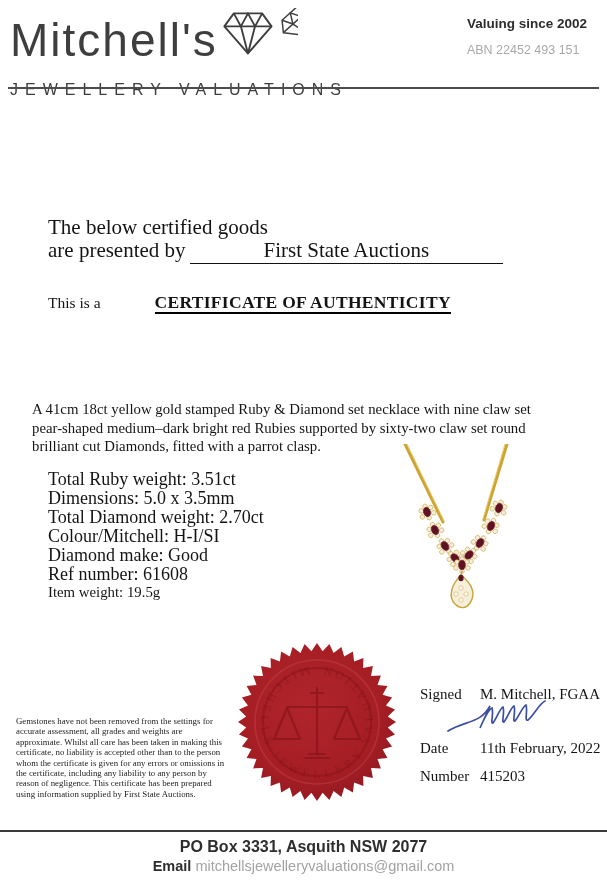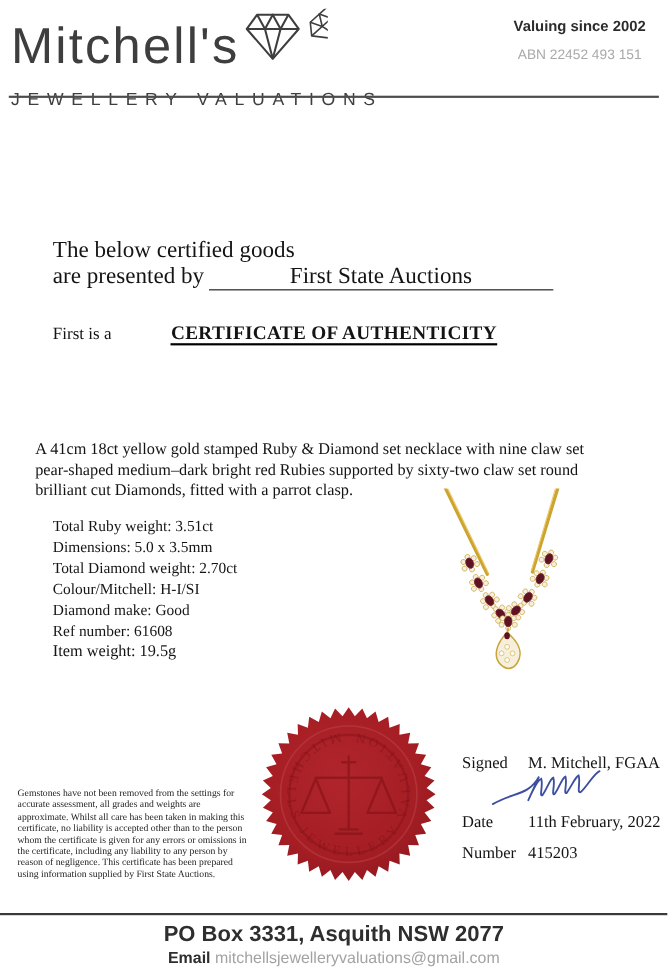--- a/index.html
+++ b/index.html
@@ -6,55 +6,55 @@
   .page{position:relative;width:607px;height:880px;background:#ffffff;overflow:hidden;
         font-family:"Liberation Serif",serif;color:#141414;}
   
   .brand{position:absolute;left:10px;top:6px;}
   .brand-row{display:flex;align-items:center;}
   .brand-name{font-family:"Liberation Sans",sans-serif;font-weight:300;font-size:46px;
               letter-spacing:2px;color:#3e3e3e;line-height:50px;}
   .brand-diamonds{margin-left:2px;margin-top:2px;}
   .brand-sub{font-family:"Liberation Sans",sans-serif;font-size:16px;letter-spacing:7px;
              color:#3e3e3e;margin-top:7px;}
-  .tagline-box{position:absolute;right:20px;top:16px;text-align:center;
+  .tagline-box{position:absolute;right:20px;top:16px;text-align:left;
                font-family:"Liberation Sans",sans-serif;}
   .tagline{font-size:13.5px;font-weight:bold;color:#2c2c2c;}
   .abn{font-size:12.5px;color:#a9a9a9;margin-top:12px;}
   .header-rule{position:absolute;left:8px;right:8px;top:87px;border-top:2px solid #4c4c4c;}
   
   .presented{position:absolute;left:48px;top:216px;width:455px;font-size:21px;line-height:23px;}
   .presented-line2{display:flex;align-items:baseline;}
   .blank-line{flex:1;border-bottom:1.5px solid #111;text-align:center;margin-left:4px;
               padding-bottom:1px;}
   
   .cert-row{position:absolute;left:48px;top:292px;font-size:15.5px;}
   .cert-title{font-weight:bold;font-size:17.5px;letter-spacing:.3px;margin-left:54px;
               border-bottom:2.5px solid #000;padding-bottom:0px;}
   
   .description{position:absolute;left:32px;top:400px;width:508px;font-size:14.8px;line-height:18.5px;}
-  .details{position:absolute;left:48px;top:470px;font-size:14px;line-height:19px;}
+  .details{position:absolute;left:48px;top:470px;font-size:18px;line-height:19px;}
   .item-weight{position:absolute;left:48px;top:584px;font-size:14.8px;}
   .necklace{position:absolute;left:383px;top:444px;}
   
   .disclaimer{position:absolute;left:16px;top:716px;width:212px;font-size:8.8px;
               line-height:10.4px;color:#1c1c1c;}
   .seal{position:absolute;left:237px;top:642px;}
   
   .sig-row{position:absolute;font-size:15px;display:flex;}
   .sig-label{width:60px;}
   .row-signed{left:420px;top:686px;}
   .row-date{left:420px;top:740px;}
   .row-number{left:420px;top:768px;}
   .signature-svg{position:absolute;left:446px;top:698px;}
   
   .footer-rule{position:absolute;left:0;right:0;top:830px;border-top:2.5px solid #3a3a3a;}
   .footer{position:absolute;left:0;right:0;top:838px;text-align:center;
           font-family:"Liberation Sans",sans-serif;}
-  .footer-address{font-size:20px;font-weight:bold;color:#2e2e2e;}
+  .footer-address{font-size:16px;font-weight:bold;color:#2e2e2e;}
   .footer-email{font-size:14.5px;color:#a3a3a3;margin-top:2px;}
   .footer-email b{color:#2e2e2e;}
 </style>
 </head>
 <body>
 
 <div class="page">
 
   <div class="brand">
     <div class="brand-row">
@@ -88,21 +88,21 @@
 
   <div class="presented">
     <div>The below  certified goods</div>
     <div class="presented-line2">
       <span>are presented by</span>
       <span class="blank-line">First State Auctions</span>
     </div>
   </div>
 
   <div class="cert-row">
-    <span>First is a</span><span class="cert-title">CERTIFICATE OF AUTHENTICITY</span>
+    <span>This is a</span><span class="cert-title">CERTIFICATE OF AUTHENTICITY</span>
   </div>
 
   <div class="description">A 41cm 18ct yellow gold stamped Ruby &amp; Diamond set necklace with nine claw set pear-shaped medium–dark bright red Rubies supported by sixty-two claw set round brilliant cut Diamonds, fitted with a parrot clasp.</div>
 
   <div class="details">
     <div>Total Ruby weight: 3.51ct</div>
     <div>Dimensions: 5.0 x 3.5mm</div>
     <div>Total Diamond weight: 2.70ct</div>
     <div>Colour/Mitchell: H-I/SI</div>
     <div>Diamond make: Good</div>

